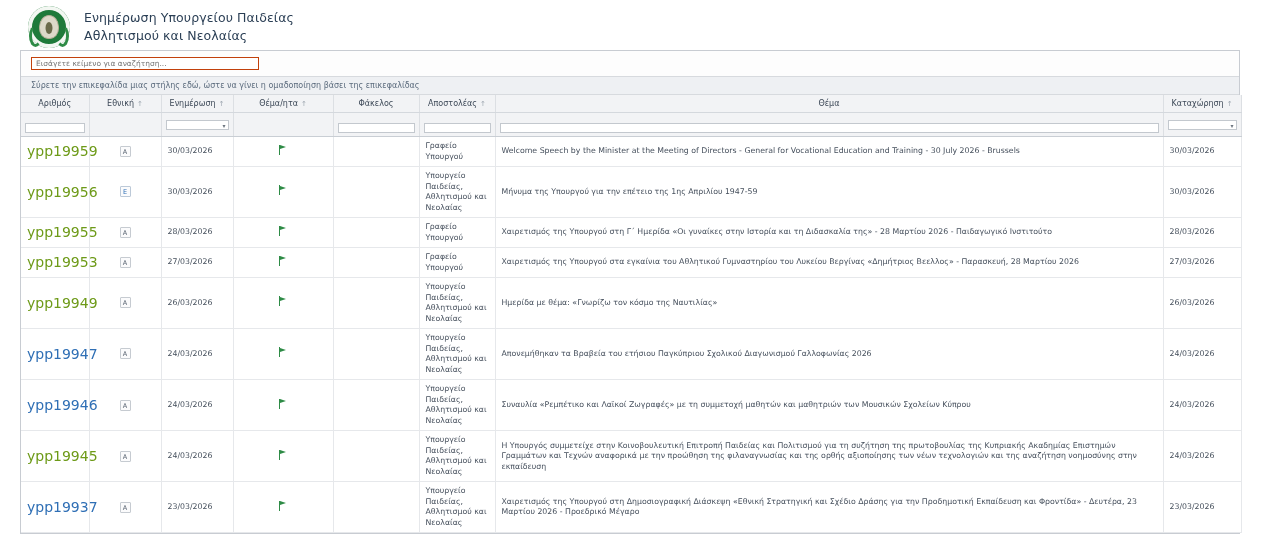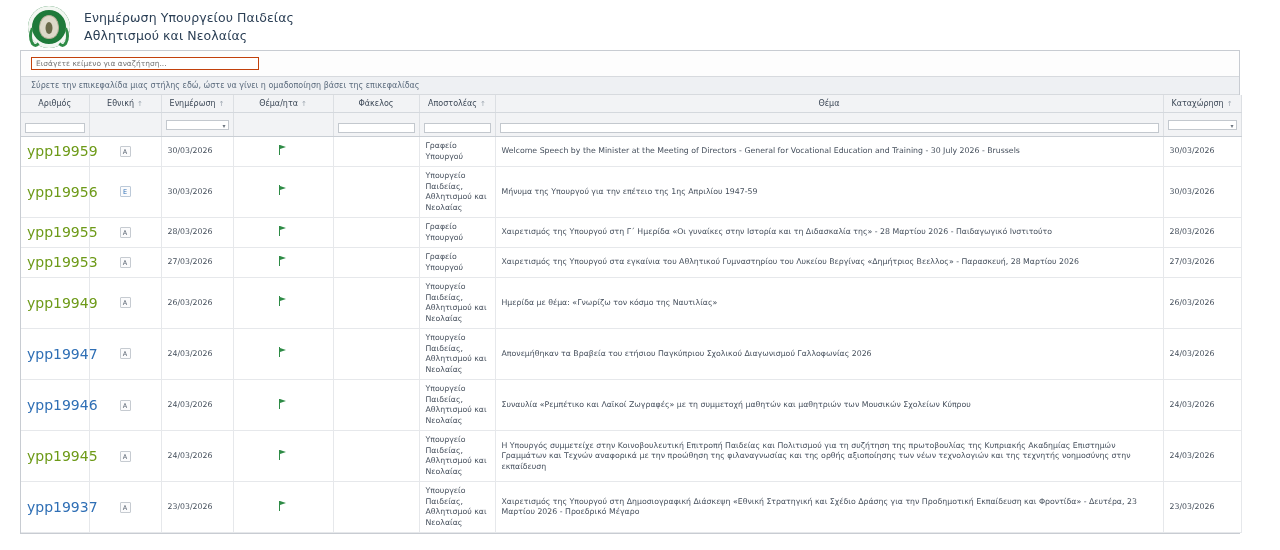--- a/index.html
+++ b/index.html
@@ -406,21 +406,21 @@
             <td class="cell c-subject">Συναυλία «Ρεμπέτικο και Λαϊκοί Ζωγραφές» με τη συμμετοχή μαθητών και μαθητριών των Μουσικών Σχολείων Κύπρου</td>
             <td class="cell c-reg">24/03/2026</td>
           </tr>
           <tr>
             <td class="cell c-num"><a class="row-link lnk-green">ypp19945</a></td>
             <td class="cell c-type"><span class="type-badge">A</span></td>
             <td class="cell c-date">24/03/2026</td>
             <td class="cell c-prio"><span class="flag"></span></td>
             <td class="cell c-folder"></td>
             <td class="cell c-sender">Υπουργείο Παιδείας, Αθλητισμού και Νεολαίας</td>
-            <td class="cell c-subject">Η Υπουργός συμμετείχε στην Κοινοβουλευτική Επιτροπή Παιδείας και Πολιτισμού για τη συζήτηση της πρωτοβουλίας της Κυπριακής Ακαδημίας Επιστημών Γραμμάτων και Τεχνών αναφορικά με την προώθηση της φιλαναγνωσίας και της ορθής αξιοποίησης των νέων τεχνολογιών και της τεχνητής νοημοσύνης στην εκπαίδευση</td>
+            <td class="cell c-subject">Η Υπουργός συμμετείχε στην Κοινοβουλευτική Επιτροπή Παιδείας και Πολιτισμού για τη συζήτηση της πρωτοβουλίας της Κυπριακής Ακαδημίας Επιστημών Γραμμάτων και Τεχνών αναφορικά με την προώθηση της φιλαναγνωσίας και της ορθής αξιοποίησης των νέων τεχνολογιών και της αναζήτηση νοημοσύνης στην εκπαίδευση</td>
             <td class="cell c-reg">24/03/2026</td>
           </tr>
           <tr>
             <td class="cell c-num"><a class="row-link lnk-blue">ypp19937</a></td>
             <td class="cell c-type"><span class="type-badge">A</span></td>
             <td class="cell c-date">23/03/2026</td>
             <td class="cell c-prio"><span class="flag"></span></td>
             <td class="cell c-folder"></td>
             <td class="cell c-sender">Υπουργείο Παιδείας, Αθλητισμού και Νεολαίας</td>
             <td class="cell c-subject">Χαιρετισμός της Υπουργού στη Δημοσιογραφική Διάσκεψη «Εθνική Στρατηγική και Σχέδιο Δράσης για την Προδημοτική Εκπαίδευση και Φροντίδα» - Δευτέρα, 23 Μαρτίου 2026 - Προεδρικό Μέγαρο</td>

